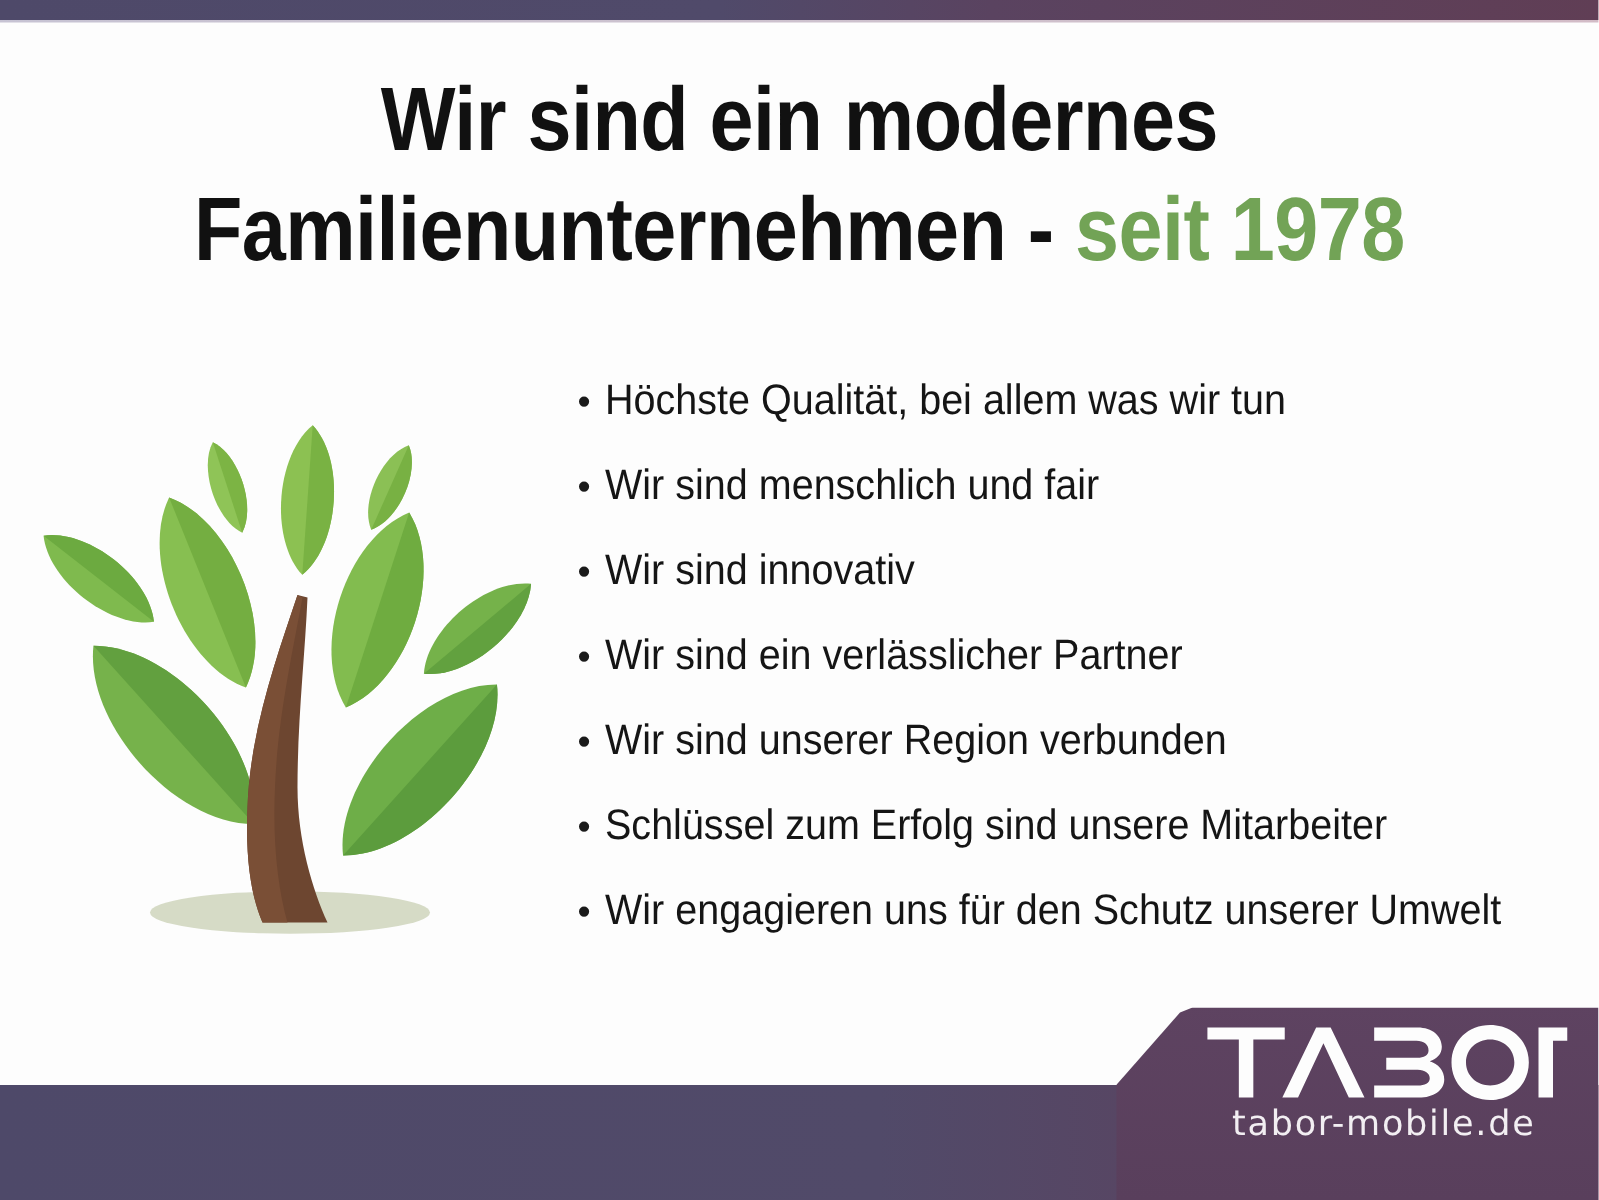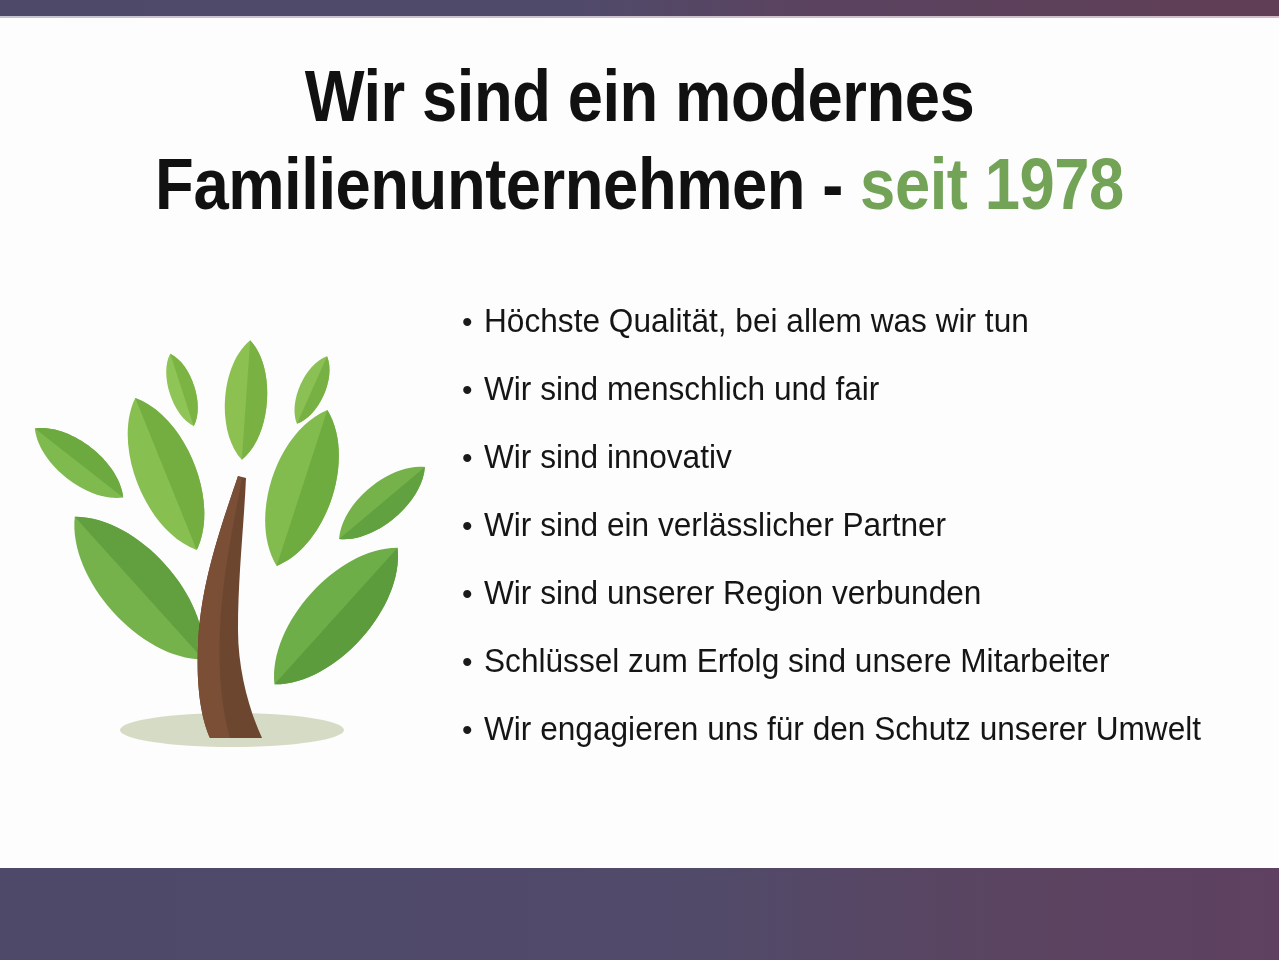--- a/index.html
+++ b/index.html
@@ -250,14 +250,37 @@
       <span class="bullet-text">Schlüssel zum Erfolg sind unsere Mitarbeiter</span>
     </div>
     <div class="bullet-row">
       <span class="bullet-dot">•</span>
       <span class="bullet-text">Wir engagieren uns für den Schutz unserer Umwelt</span>
     </div>
   </div>
 
   <div class="bottom-bar"></div>
 
+  <div class="logo-panel">
+    <div class="shape-inner"></div>
+    <div class="logo-text">
+      <div class="logo-wordmark">
+        <svg class="logo-wordmark-svg" viewBox="0 0 300 62" width="290" height="60" xmlns="http://www.w3.org/2000/svg" aria-hidden="true">
+          <g fill="#fdfdfd">
+
+            <path d="M2,2 H66 V12 H40 V60 H28 V12 H2 Z"></path>
+
+            <path d="M92,2 H104 L132,60 H119 L98,15 L77,60 H64 Z"></path>
+
+            <path d="M140,2 H176 C188,2 196,9 196,18 C196,24 192,28 186,30 C193,32 198,38 198,45 C198,54 189,60 177,60 H140 V50 H176 C182,50 186,48 186,44 C186,40 182,37 176,37 H150 V27 H176 C181,27 185,25 185,21 C185,16 181,13 175,13 H140 Z"></path>
+
+            <path d="M236,0 C254,0 268,13 268,31 C268,49 254,62 236,62 C218,62 204,49 204,31 C204,13 218,0 236,0 Z M236,12 C225,12 216,20 216,31 C216,42 225,50 236,50 C247,50 256,42 256,31 C256,20 247,12 236,12 Z"></path>
+
+            <path d="M276,2 H300 V13 H288 V60 H276 Z"></path>
+            <path d="M288,2 H304 C300,2 300,2 300,2 Z"></path>
+          </g>
+        </svg>
+      </div>
+      <div class="logo-sub">tabor-mobile.de</div>
+    </div>
+  </div>
 
 </div>
 
 </body></html>

